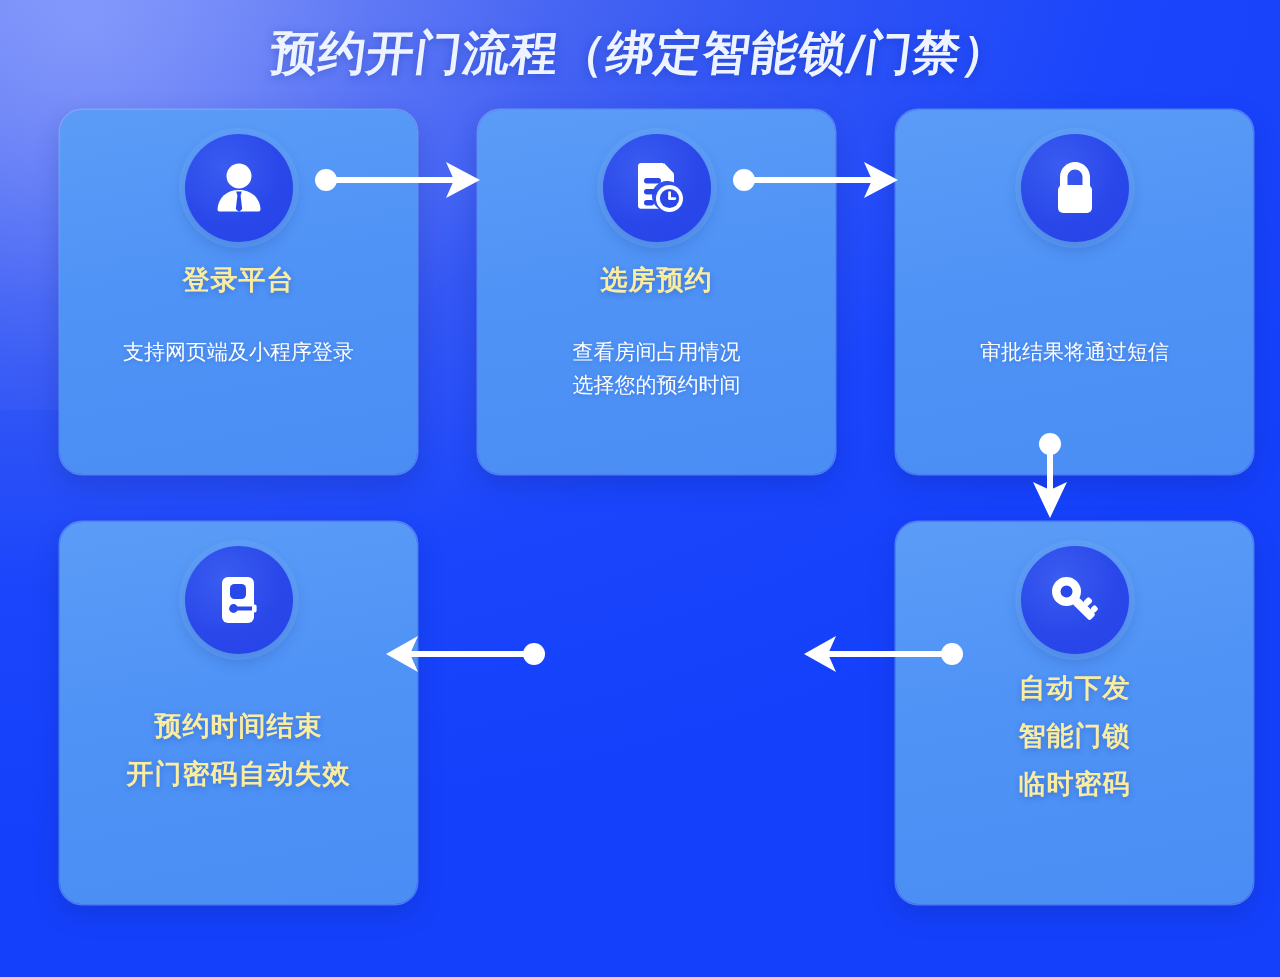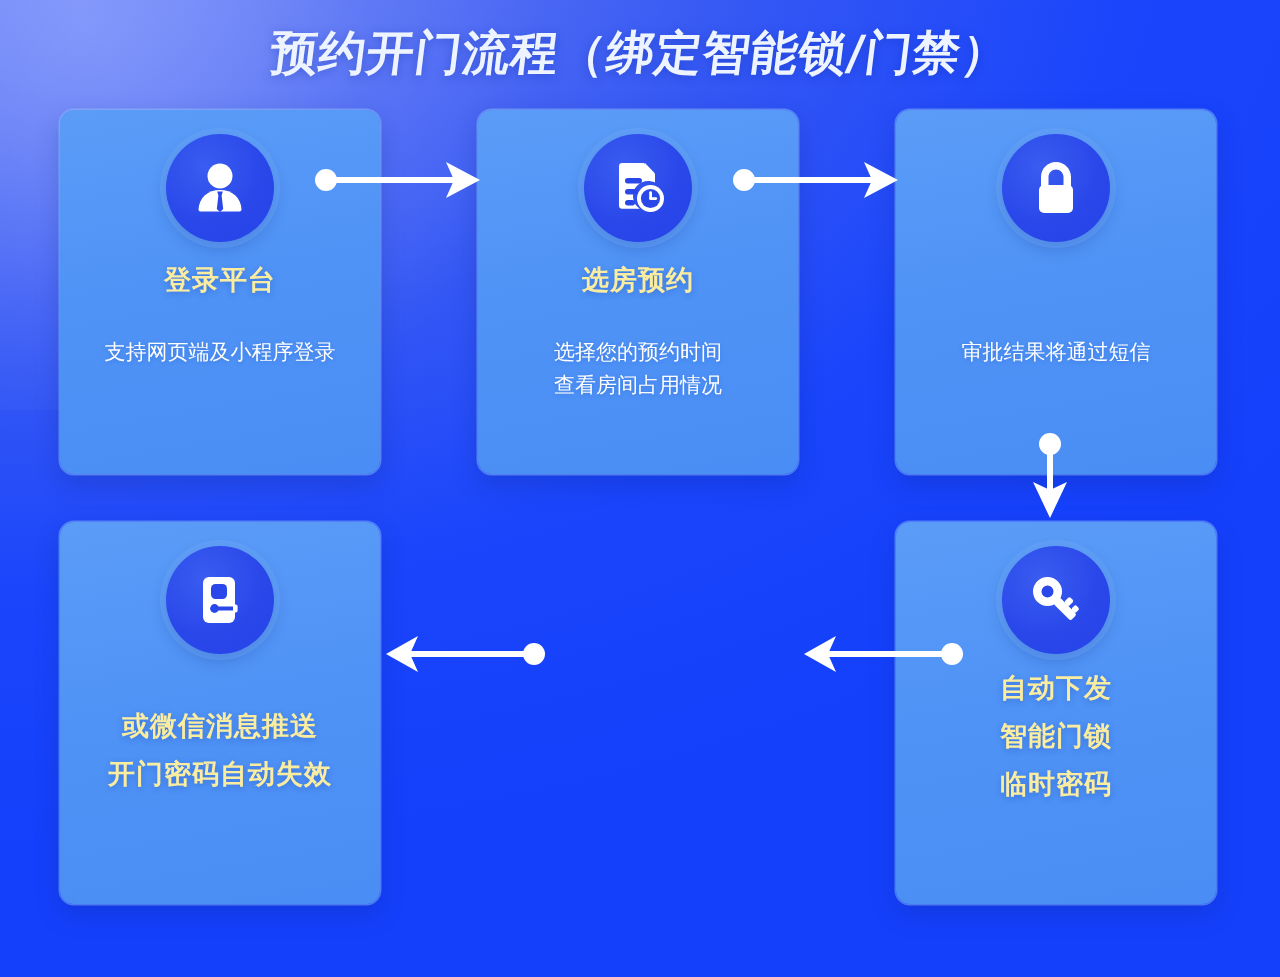--- a/index.html
+++ b/index.html
@@ -47,22 +47,22 @@
     letter-spacing: 1px;
     transform: skewX(-7deg);
     text-shadow: 0 2px 10px rgba(10,40,160,0.35);
     white-space: nowrap;
     font-family: "DejaVu Sans", "Liberation Sans", sans-serif;
   }
 
   
   .card {
     position: absolute;
-    width: 320px;
-    border-radius: 14px;
+    width: 357px;
+    border-radius: 22px;
     background: linear-gradient(170deg, #5b9cf7 0%, #4f93f6 45%, #4a8ef5 100%);
     box-shadow:
       0 0 0 1.5px rgba(150,200,255,0.45),
       0 10px 26px rgba(8,30,120,0.22);
   }
   .card.row-top { top: 110px; height: 364px; }
   .card.row-bottom { top: 522px; height: 382px; }
   .card.col-1 { left: 60px; }
   .card.col-2 { left: 478px; }
   .card.col-3 { left: 896px; }
@@ -169,22 +169,22 @@
         <rect x="18" y="32" width="13" height="5.4" rx="2.7" fill="#2a48ea"></rect>
         <rect x="18" y="43" width="10" height="5.4" rx="2.7" fill="#2a48ea"></rect>
         <circle cx="43.5" cy="41.5" r="13.5" fill="#ffffff"></circle>
         <circle cx="43.5" cy="41.5" r="9.6" fill="#2a48ea"></circle>
         <rect x="42.2" y="34.2" width="2.8" height="8.6" rx="1.4" fill="#ffffff"></rect>
         <rect x="42.2" y="40.2" width="8" height="2.8" rx="1.4" fill="#ffffff"></rect>
       </svg>
     </div>
     <div class="card-title">选房预约</div>
     <div class="card-body">
+      <span class="ln">查看房间占用情况</span>
       <span class="ln">选择您的预约时间</span>
-      <span class="ln">查看房间占用情况</span>
     </div>
   </div>
 
   <div class="card row-top col-3">
     <div class="icon-wrap">
       <svg width="62" height="62" viewBox="0 0 62 62" aria-hidden="true">
         <path d="M31 5 C22.7 5 16 11.7 16 20 L16 30 L23.5 30 L23.5 20 C23.5 15.9 26.9 12.5 31 12.5 C35.1 12.5 38.5 15.9 38.5 20 L38.5 30 L46 30 L46 20 C46 11.7 39.3 5 31 5 Z" fill="#ffffff"></path>
         <rect x="14" y="28" width="34" height="28" rx="5" fill="#ffffff"></rect>
       </svg>
     </div>
@@ -197,21 +197,21 @@
     <div class="icon-wrap">
       <svg width="62" height="62" viewBox="0 0 62 62" aria-hidden="true">
         <rect x="14" y="8" width="32" height="46" rx="6" fill="#ffffff"></rect>
         <rect x="22" y="15" width="16" height="15" rx="4.5" fill="#2a48ea"></rect>
         <circle cx="25.5" cy="39.5" r="4.4" fill="#2a48ea"></circle>
         <rect x="25.5" y="37.4" width="23" height="4.2" rx="2.1" fill="#2a48ea"></rect>
         <rect x="44" y="35.5" width="4.6" height="8" rx="2" fill="#ffffff"></rect>
       </svg>
     </div>
     <div class="card-lines">
-      <span class="ln">或微信消息推送</span>
+      <span class="ln">预约时间结束</span>
       <span class="ln">开门密码自动失效</span>
     </div>
   </div>
 
 
   <div class="card row-bottom col-3">
     <div class="icon-wrap">
       <svg width="62" height="62" viewBox="0 0 62 62" aria-hidden="true">
         <g transform="rotate(-45 31 31)">
           <circle cx="31" cy="19" r="14.5" fill="#ffffff"></circle>

